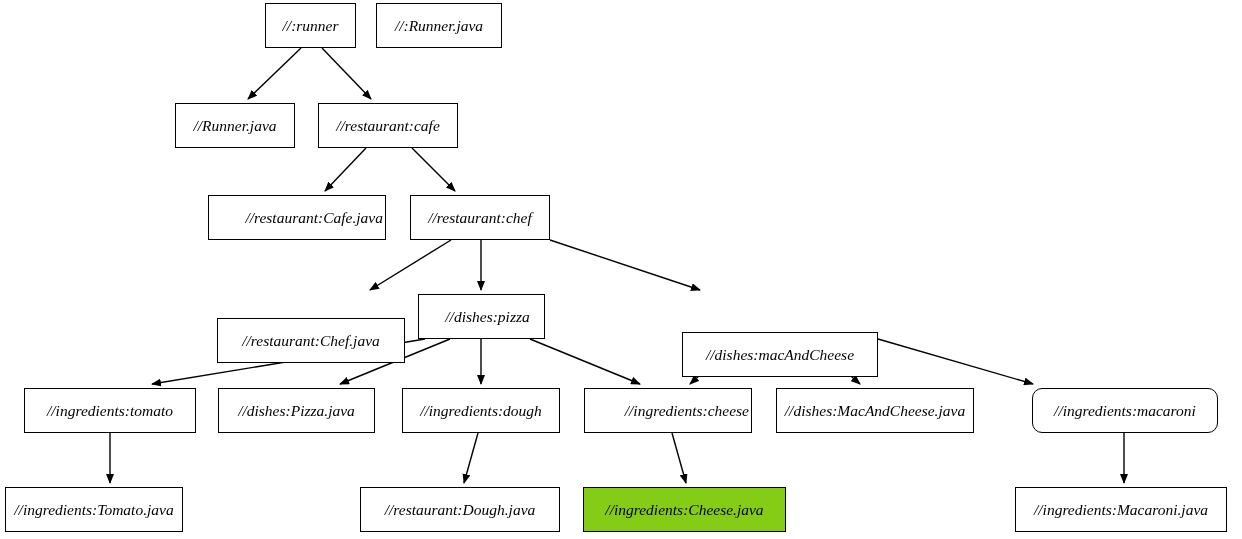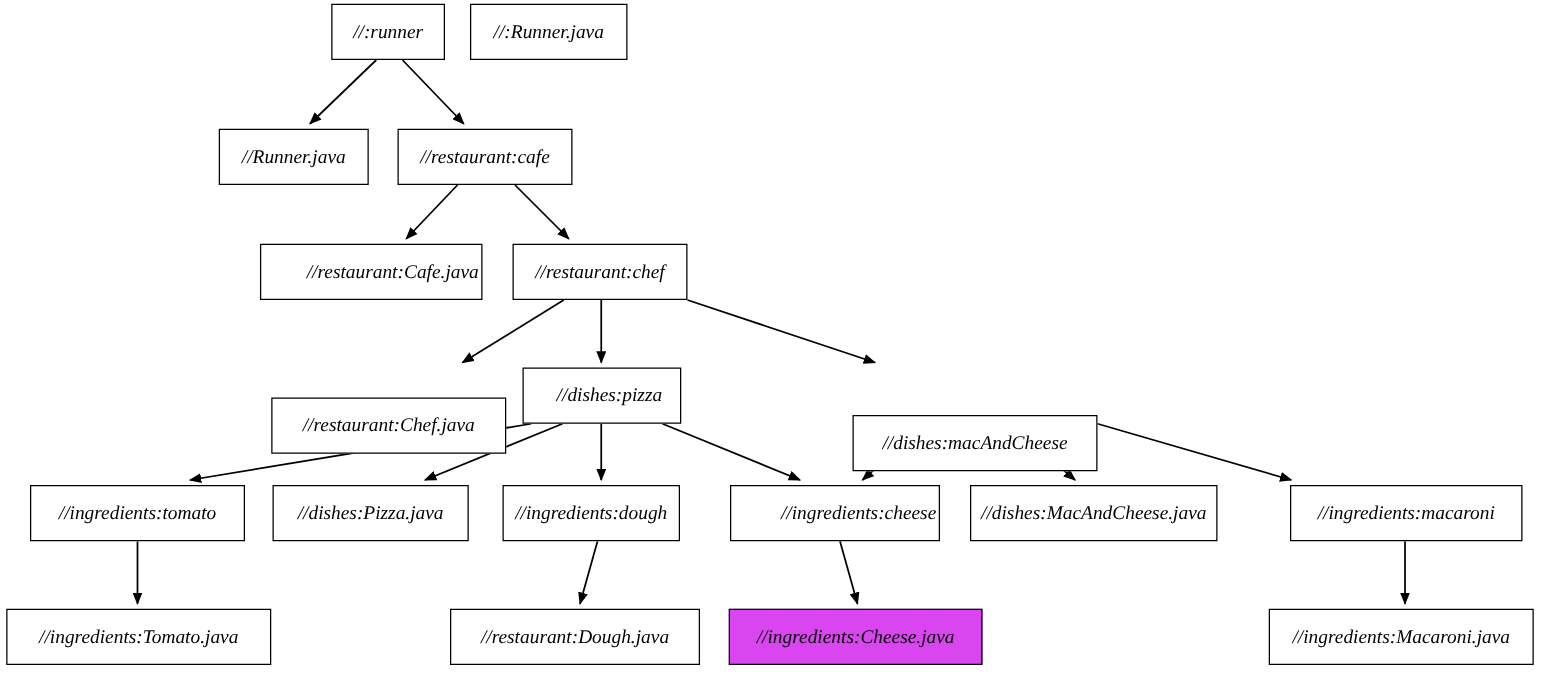--- a/index.html
+++ b/index.html
@@ -104,39 +104,39 @@
       </div>
       <div class="graph-node" style="left: 682px; top: 294px; width: 196px; height: 45px; background: rgb(255, 255, 255); border-color: rgb(0, 0, 0); margin-top: 38px;">
         <span class="node-label">//dishes:macAndCheese</span>
       </div>
       <div class="graph-node" style="left: 24px; top: 388px; width: 172px; height: 45px; background: rgb(255, 255, 255); border-color: rgb(0, 0, 0);">
         <span class="node-label">//ingredients:tomato</span>
       </div>
       <div class="graph-node" style="left: 218px; top: 388px; width: 157px; height: 45px; background: rgb(255, 255, 255); border-color: rgb(0, 0, 0); justify-content: center;">
         <span class="node-label">//dishes:Pizza.java</span>
       </div>
-      <div class="graph-node" style="left: 402px; top: 388px; width: 142px; height: 45px; background: rgb(255, 255, 255); border-color: rgb(0, 0, 0); text-align: right;">
+      <div class="graph-node" style="left: 402px; top: 388px; width: 158px; height: 45px; background: rgb(255, 255, 255); border-color: rgb(0, 0, 0); text-align: right;">
         <span class="node-label">//ingredients:dough</span>
       </div>
       <div class="graph-node" style="left: 584px; top: 388px; width: 168px; height: 45px; background: rgb(255, 255, 255); border-color: rgb(0, 0, 0); justify-content: flex-end;">
         <span class="node-label">//ingredients:cheese</span>
       </div>
       <div class="graph-node" style="left: 776px; top: 388px; width: 198px; height: 45px; background: rgb(255, 255, 255); border-color: rgb(0, 0, 0);">
         <span class="node-label">//dishes:MacAndCheese.java</span>
       </div>
-      <div class="graph-node" style="left: 1032px; top: 388px; width: 186px; height: 45px; background: rgb(255, 255, 255); border-color: rgb(0, 0, 0);">
+      <div class="graph-node" style="left: 1032px; top: 388px; width: 186px; height: 45px; background: rgb(255, 255, 255); border-color: rgb(0, 0, 0); border-radius: 10px;">
         <span class="node-label">//ingredients:macaroni</span>
       </div>
-      <div class="graph-node" style="left: 5px; top: 487px; width: 212px; height: 45px; background: rgb(255, 255, 255); border-color: rgb(0, 0, 0);">
+      <div class="graph-node" style="left: 5px; top: 487px; width: 178px; height: 45px; background: rgb(255, 255, 255); border-color: rgb(0, 0, 0);">
         <span class="node-label">//ingredients:Tomato.java</span>
       </div>
       <div class="graph-node" style="left: 360px; top: 487px; width: 200px; height: 45px; background: rgb(255, 255, 255); border-color: rgb(0, 0, 0);">
         <span class="node-label">//restaurant:Dough.java</span>
       </div>
-      <div class="graph-node" style="left: 583px; top: 487px; width: 203px; height: 45px; background: #d946ef; border-color: rgb(0, 0, 0);">
+      <div class="graph-node" style="left: 583px; top: 487px; width: 203px; height: 45px; background: #84cc16; border-color: rgb(0, 0, 0);">
         <span class="node-label">//ingredients:Cheese.java</span>
       </div>
       <div class="graph-node" style="left: 1015px; top: 487px; width: 212px; height: 45px; background: rgb(255, 255, 255); border-color: rgb(0, 0, 0);">
         <span class="node-label">//ingredients:Macaroni.java</span>
       </div>
     </div>
 
 </div>
 
 </body></html>

